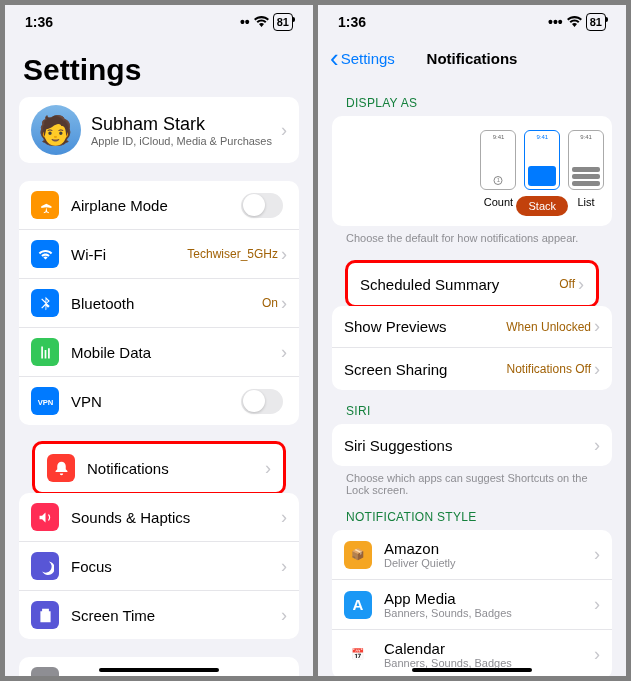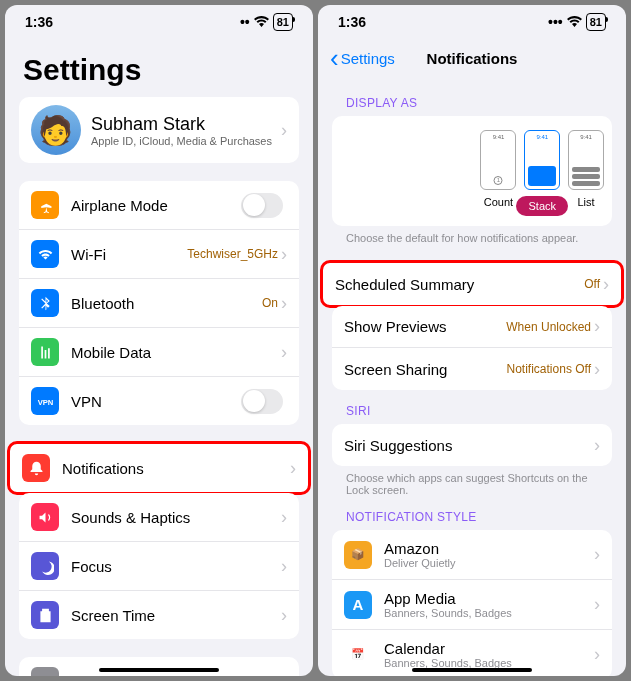--- a/index.html
+++ b/index.html
@@ -1,56 +1,56 @@
 <!DOCTYPE html>
 <html><head>
 <meta charset="utf-8">
 <style>
 *{box-sizing:border-box;margin:0;padding:0;font-family:-apple-system,Helvetica,Arial,sans-serif}
 body{background:#808080;display:flex;gap:5px;padding:5px;width:631px;height:681px}
-.phone{background:#f2f2f7;width:310px;height:671px;border-radius:12px;overflow:hidden;position:relative}
+.phone{background:#f2f2f7;width:310px;height:671px;border-radius:0;overflow:hidden;position:relative}
 .status{display:flex;justify-content:space-between;align-items:center;padding:8px 20px 4px;font-size:14px;font-weight:600}
 .status-r{display:flex;gap:4px;align-items:center}
 .batt{border:1.5px solid #000;border-radius:4px;padding:2px 3px;font-size:11px;font-weight:700;position:relative}
 .batt::after{content:"";position:absolute;right:-3px;top:3px;width:2px;height:5px;background:#000;border-radius:0 2px 2px 0}
 h1{font-size:30px;font-weight:700;padding:18px 18px 10px}
 .card{background:#fff;border-radius:10px;margin:0 14px}
 .row{display:flex;align-items:center;padding:10px 12px;border-bottom:0.5px solid #e5e5e9;min-height:42px;position:relative}
 .row:last-child{border-bottom:none}
 .grp{margin-top:18px}
 .profile{padding:8px 12px}
 .avatar{width:50px;height:50px;border-radius:50%;background:linear-gradient(#7fb8e8,#4a90d9);display:flex;align-items:center;justify-content:center;font-size:28px;margin-right:10px}
 .name{font-size:18px;font-weight:500}
 .sub{font-size:11px;color:#666}
 .ico{width:28px;height:28px;border-radius:6px;display:flex;align-items:center;justify-content:center;margin-right:12px;flex-shrink:0}
 .ico svg{width:17px;height:17px;fill:#fff}
 .lbl{flex:1;font-size:15px}
 .val{color:#a16207;font-size:12px;margin-right:3px}
 .chev{color:#c7c7cc;font-size:18px;font-weight:300}
 .toggle{width:42px;height:25px;background:#e9e9eb;border-radius:13px;position:relative;margin-right:4px}
 .toggle::after{content:"";position:absolute;width:22px;height:22px;background:#fff;border-radius:50%;top:1.5px;left:2px;box-shadow:0 1px 3px rgba(0,0,0,.2)}
-.hl{border:3px solid #ff0000;border-radius:10px;margin:-2px 2px}
+.hl{border:3px solid #ff0000;border-radius:10px;margin:-2px 27px}
 .hl .row{border-bottom:none}
 .navbar{display:flex;align-items:center;padding:8px 12px}
 .back{color:#007aff;font-size:15px;display:flex;align-items:center}
 .back::before{content:"‹";font-size:26px;margin-right:2px;font-weight:300}
 .navtitle{font-size:15px;font-weight:600;position:absolute;left:50%;transform:translateX(-50%)}
-.sect{font-size:12px;color:#8b5cf6;padding:14px 28px 6px;text-transform:uppercase;letter-spacing:.3px}
+.sect{font-size:12px;color:#15803d;padding:14px 28px 6px;text-transform:uppercase;letter-spacing:.3px}
 .disp{display:flex;justify-content:flex-end;padding:14px 8px 10px}
 .dopt{text-align:center}
 .dph{width:36px;height:60px;border:1.8px solid #aaa;border-radius:6px;margin:0 auto 6px;position:relative;background:#fff}
 .dph.sel{border-color:#007aff}
 .dtime{position:absolute;top:3px;left:0;right:0;font-size:6px;color:#666}
 .dph.sel .dtime{color:#007aff}
 .dc{position:absolute;bottom:4px;left:50%;transform:translateX(-50%);width:9px;height:9px;border:1.2px solid #888;border-radius:50%;font-size:6px;line-height:7px;color:#888}
 .ds{position:absolute;bottom:3px;left:3px;right:3px;height:20px;background:#007aff;border-radius:3px}
 .dl{position:absolute;bottom:3px;left:3px;right:3px}
 .dl div{height:5px;background:#888;border-radius:2px;margin-top:2px}
 .dlbl{font-size:11px}
-.pill{background:#be185d;color:#fff;padding:4px 12px;border-radius:12px}
+.pill{background:#c2410c;color:#fff;padding:4px 12px;border-radius:12px}
 .note{font-size:11px;color:#8e8e93;padding:6px 28px 0}
 .appico{width:28px;height:28px;border-radius:6px;margin-right:12px;flex-shrink:0;display:flex;align-items:center;justify-content:center;font-size:15px}
 .asub{font-size:11px;color:#8e8e93}
 .homebar{position:absolute;bottom:4px;left:50%;transform:translateX(-50%);width:120px;height:4px;background:#000;border-radius:3px}
 </style>
 </head>
 <body>
 
 <div class="phone">
  <div class="status">

